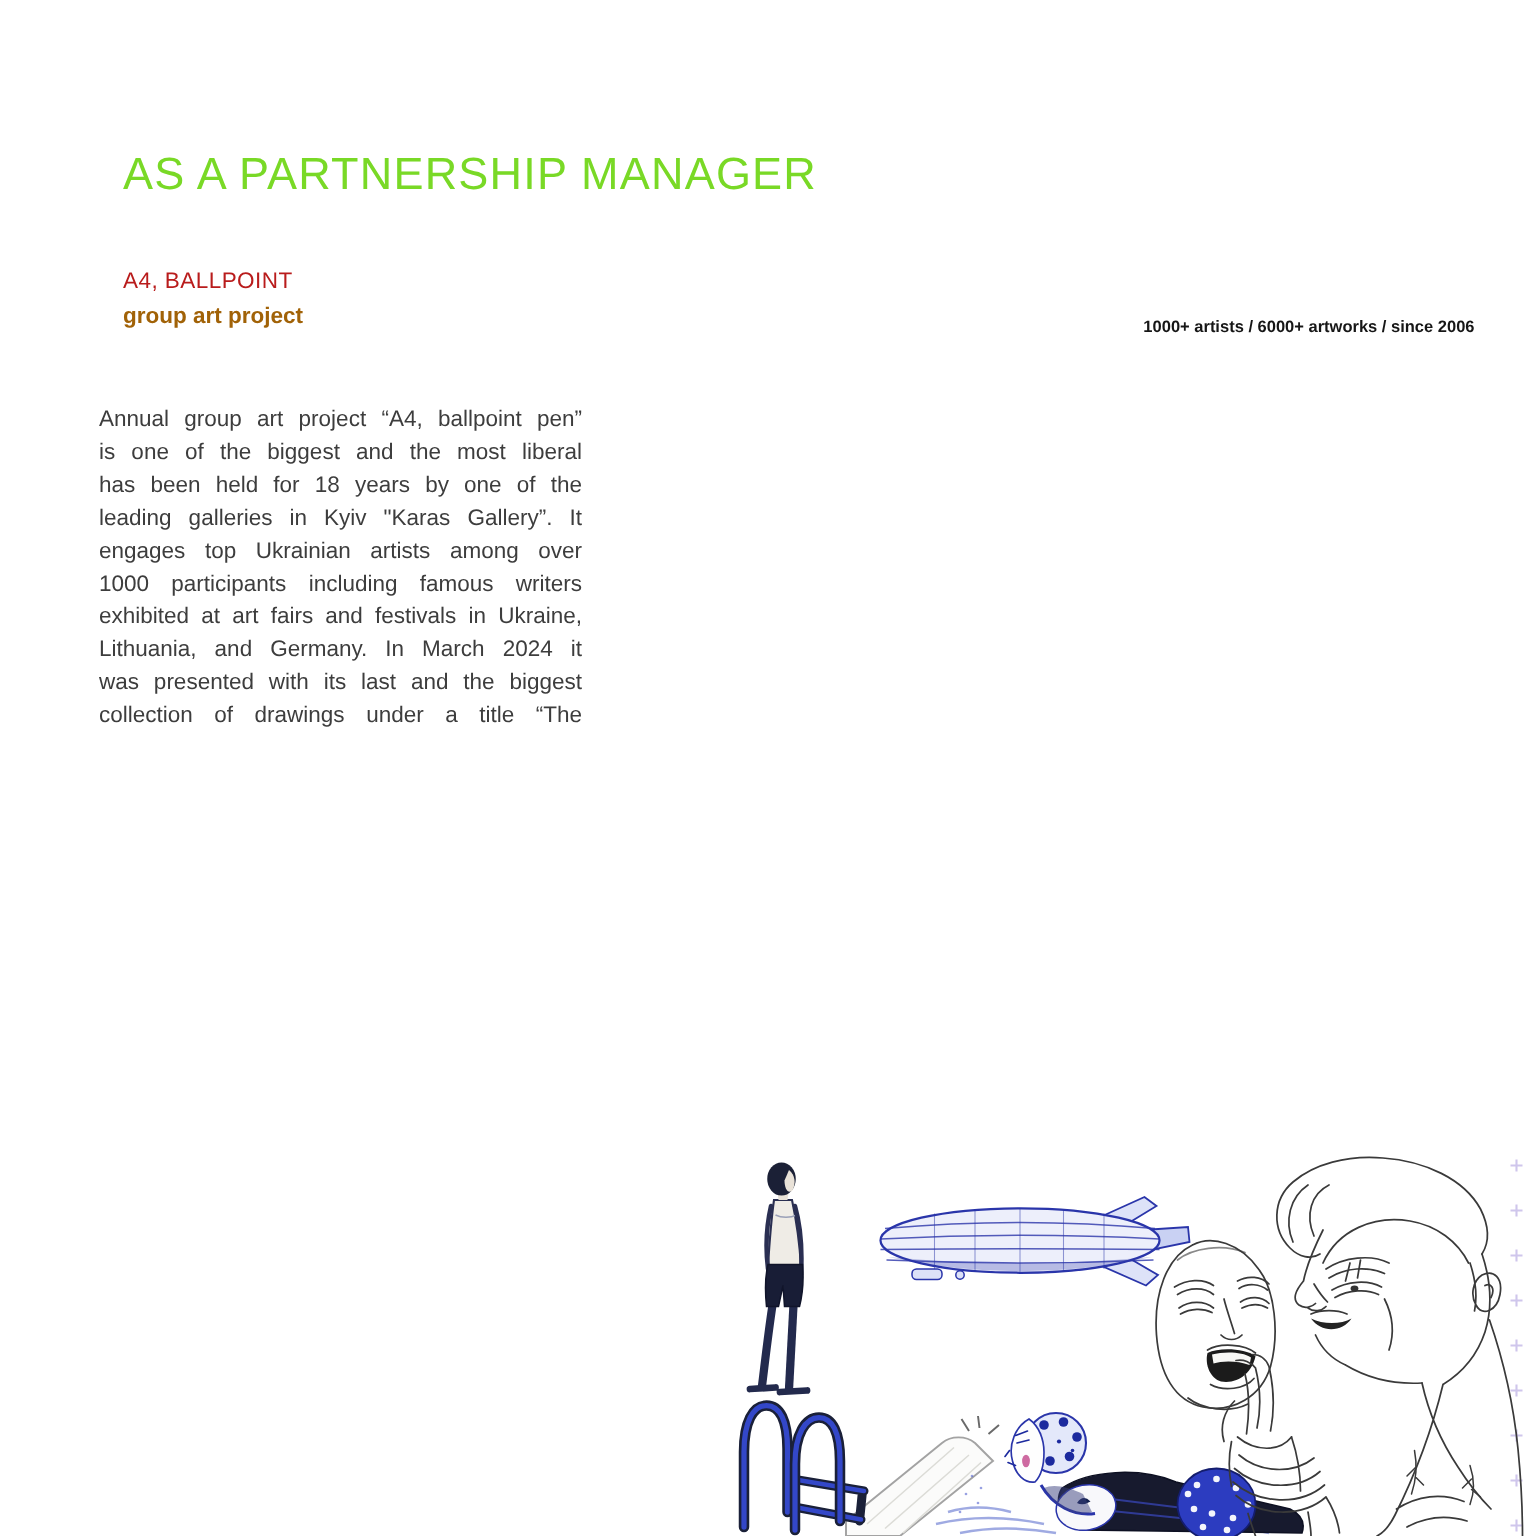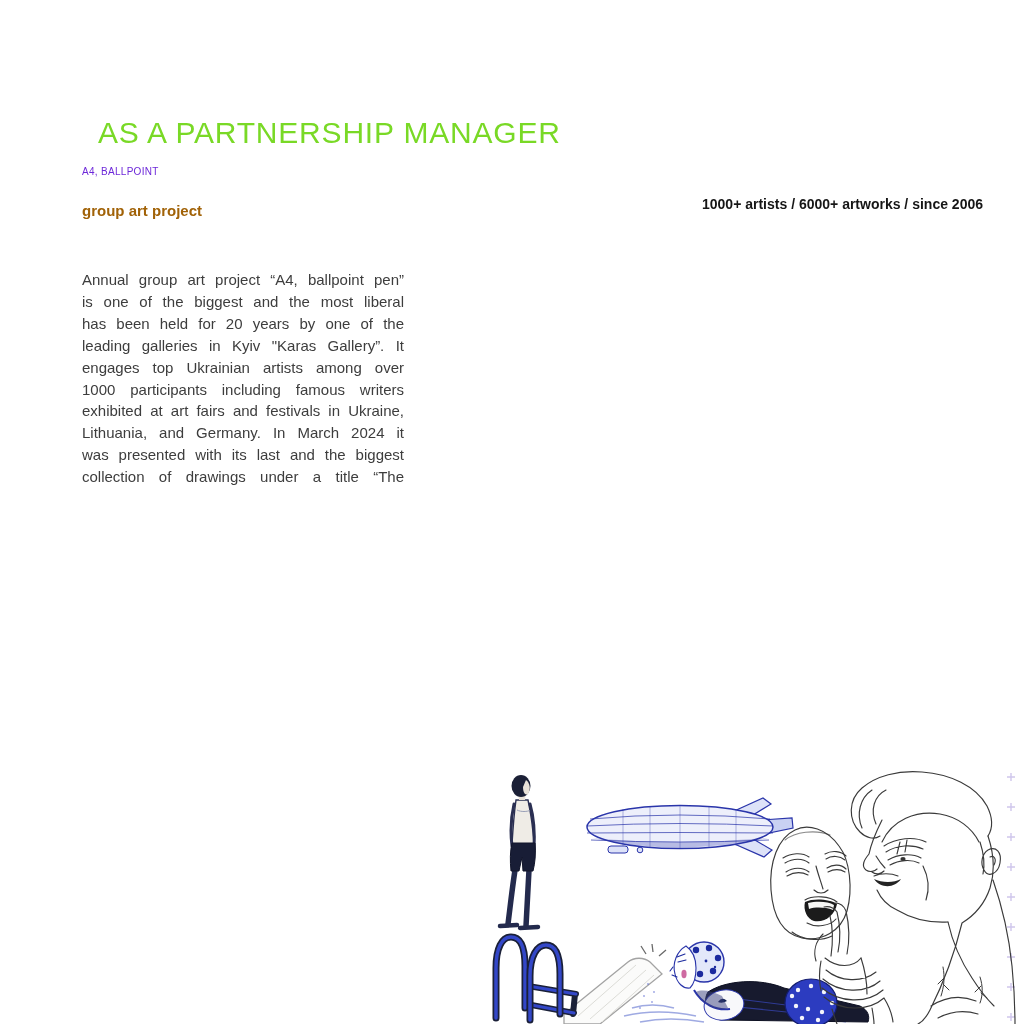--- a/index.html
+++ b/index.html
@@ -4,46 +4,46 @@
 <style>
   html,body{margin:0;padding:0}
   body{
     width:1024px;height:1024px;position:relative;overflow:hidden;
     background:#ffffff;
     font-family:"Liberation Sans",sans-serif;
     --green:#79d926; --gray:#3d3d3d; --dark:#161616;
     --ink:#2a35aa; --navy:#1b2036; --sketch:#3a3a3a; --mark:#cfc6ec;
   }
   .title{
-    position:absolute;left:82px;top:100px;margin:16px;
+    position:absolute;left:82px;top:100px;margin:0;
     font-size:30px;font-weight:400;letter-spacing:.8px;color:var(--green);
     white-space:nowrap;
   }
-  .pname{position:absolute;left:82px;top:166px;font-size:10px;color:#6d28d9;letter-spacing:.3px}
+  .pname{position:absolute;left:82px;top:179px;font-size:15px;color:#b91c1c;letter-spacing:.3px}
   .ptype{position:absolute;left:82px;top:202px;font-size:15px;font-weight:700;color:#a16207}
-  .pstats{position:absolute;right:41px;top:196px;font-size:14px;font-weight:700;color:var(--dark);white-space:nowrap}
-  .desc{position:absolute;left:82px;top:269px;width:322px;font-size:15px;line-height:21.9px;color:var(--gray)}
+  .pstats{position:absolute;right:41px;top:212px;font-size:11px;font-weight:700;color:var(--dark);white-space:nowrap}
+  .desc{position:absolute;left:66px;top:269px;width:322px;font-size:15px;line-height:21.9px;color:var(--gray)}
   .jline{text-align:justify;text-align-last:justify}
   .jline.last{text-align-last:left}
   .art{position:absolute;left:480px;top:762px;width:544px;height:262px}
   .art svg{display:block}
 </style>
 </head>
 <body style="--green: #79d926; --gray: #3d3d3d; --dark: #161616; --mark: #cfc6ec;">
 
 <h1 class="title">AS A PARTNERSHIP MANAGER</h1>
 
 <div class="pname">A4, BALLPOINT</div>
 <div class="ptype">group art project</div>
 <div class="pstats">1000+ artists / 6000+ artworks / since 2006</div>
 
 <div class="desc">
   <div class="jline">Annual group art project “A4, ballpoint pen”</div>
   <div class="jline">is one of the biggest and the most liberal</div>
-  <div class="jline">has been held for 20 years by one of the</div>
+  <div class="jline">has been held for 18 years by one of the</div>
   <div class="jline">leading galleries in Kyiv "Karas Gallery”. It</div>
   <div class="jline">engages top Ukrainian artists among over</div>
   <div class="jline">1000 participants including famous writers</div>
   <div class="jline">exhibited at art fairs and festivals in Ukraine,</div>
   <div class="jline">Lithuania, and Germany. In March 2024 it</div>
   <div class="jline">was presented with its last and the biggest</div>
   <div class="jline">collection of drawings under a title “The</div>
 </div>
 
 <div class="art" role="img" aria-label="Ballpoint pen drawing collage: boy standing on a pool ladder, a zeppelin, a swimmer in a polka-dot cap, and two sketched faces">

